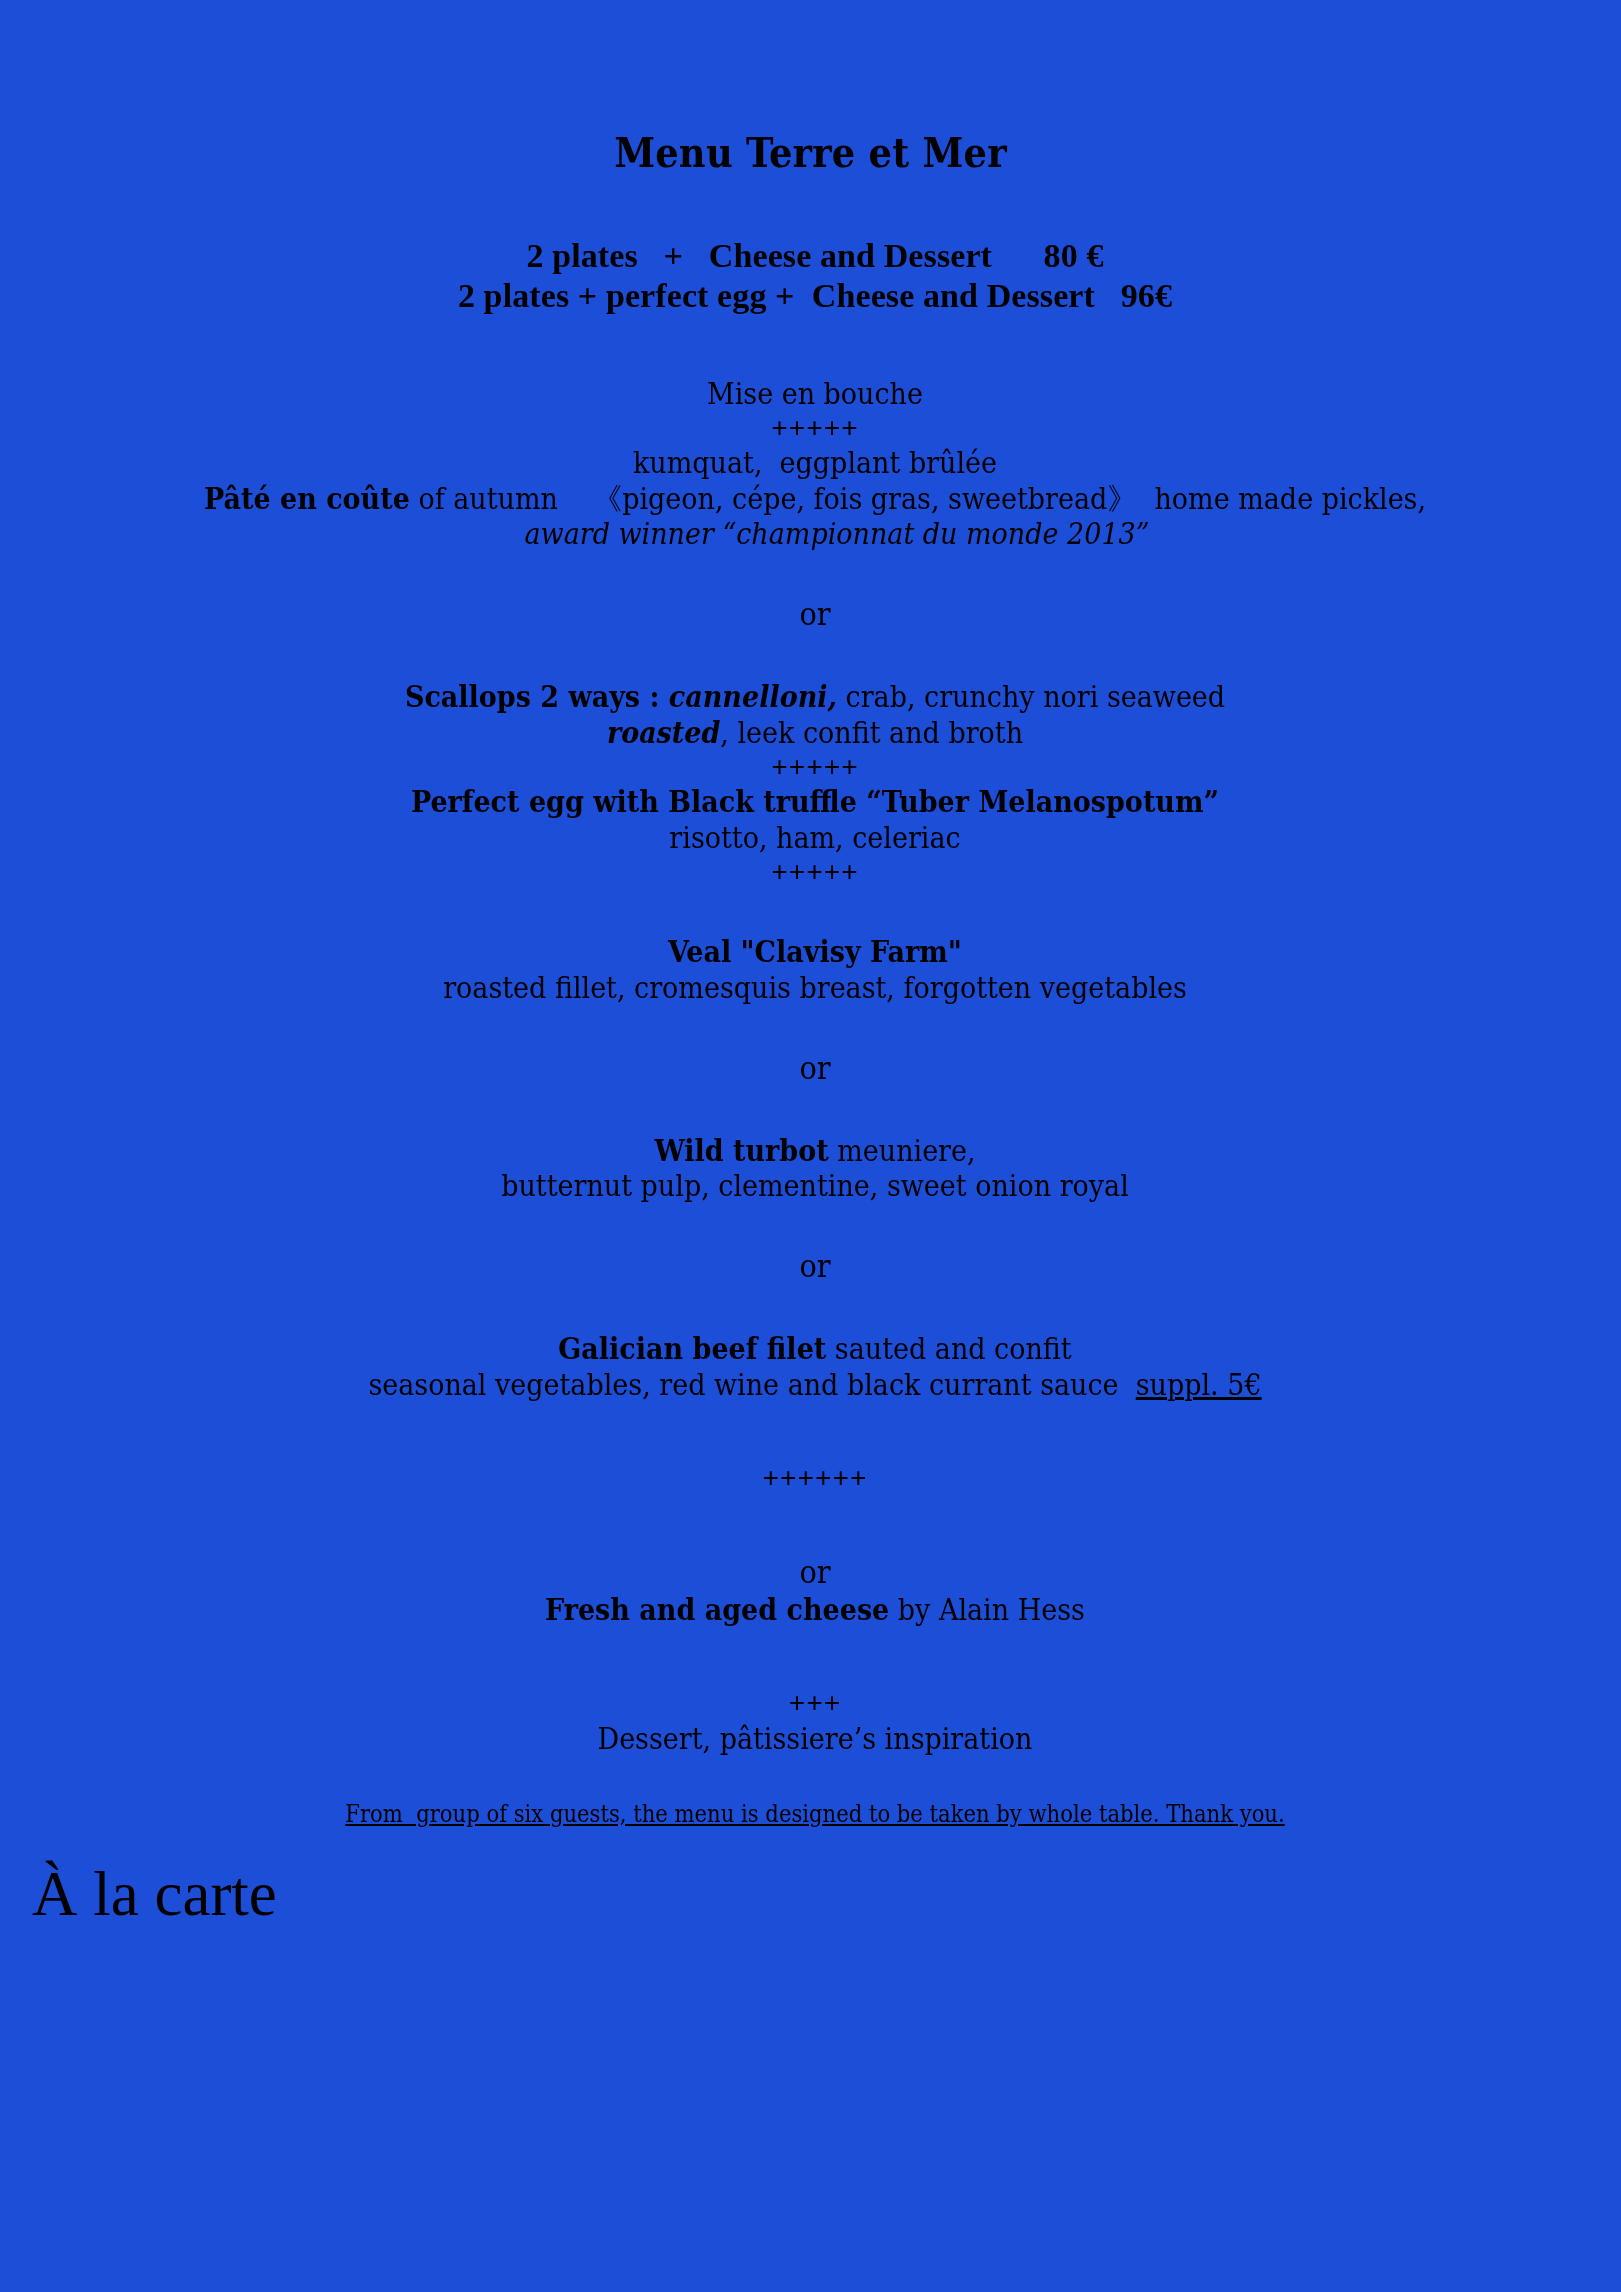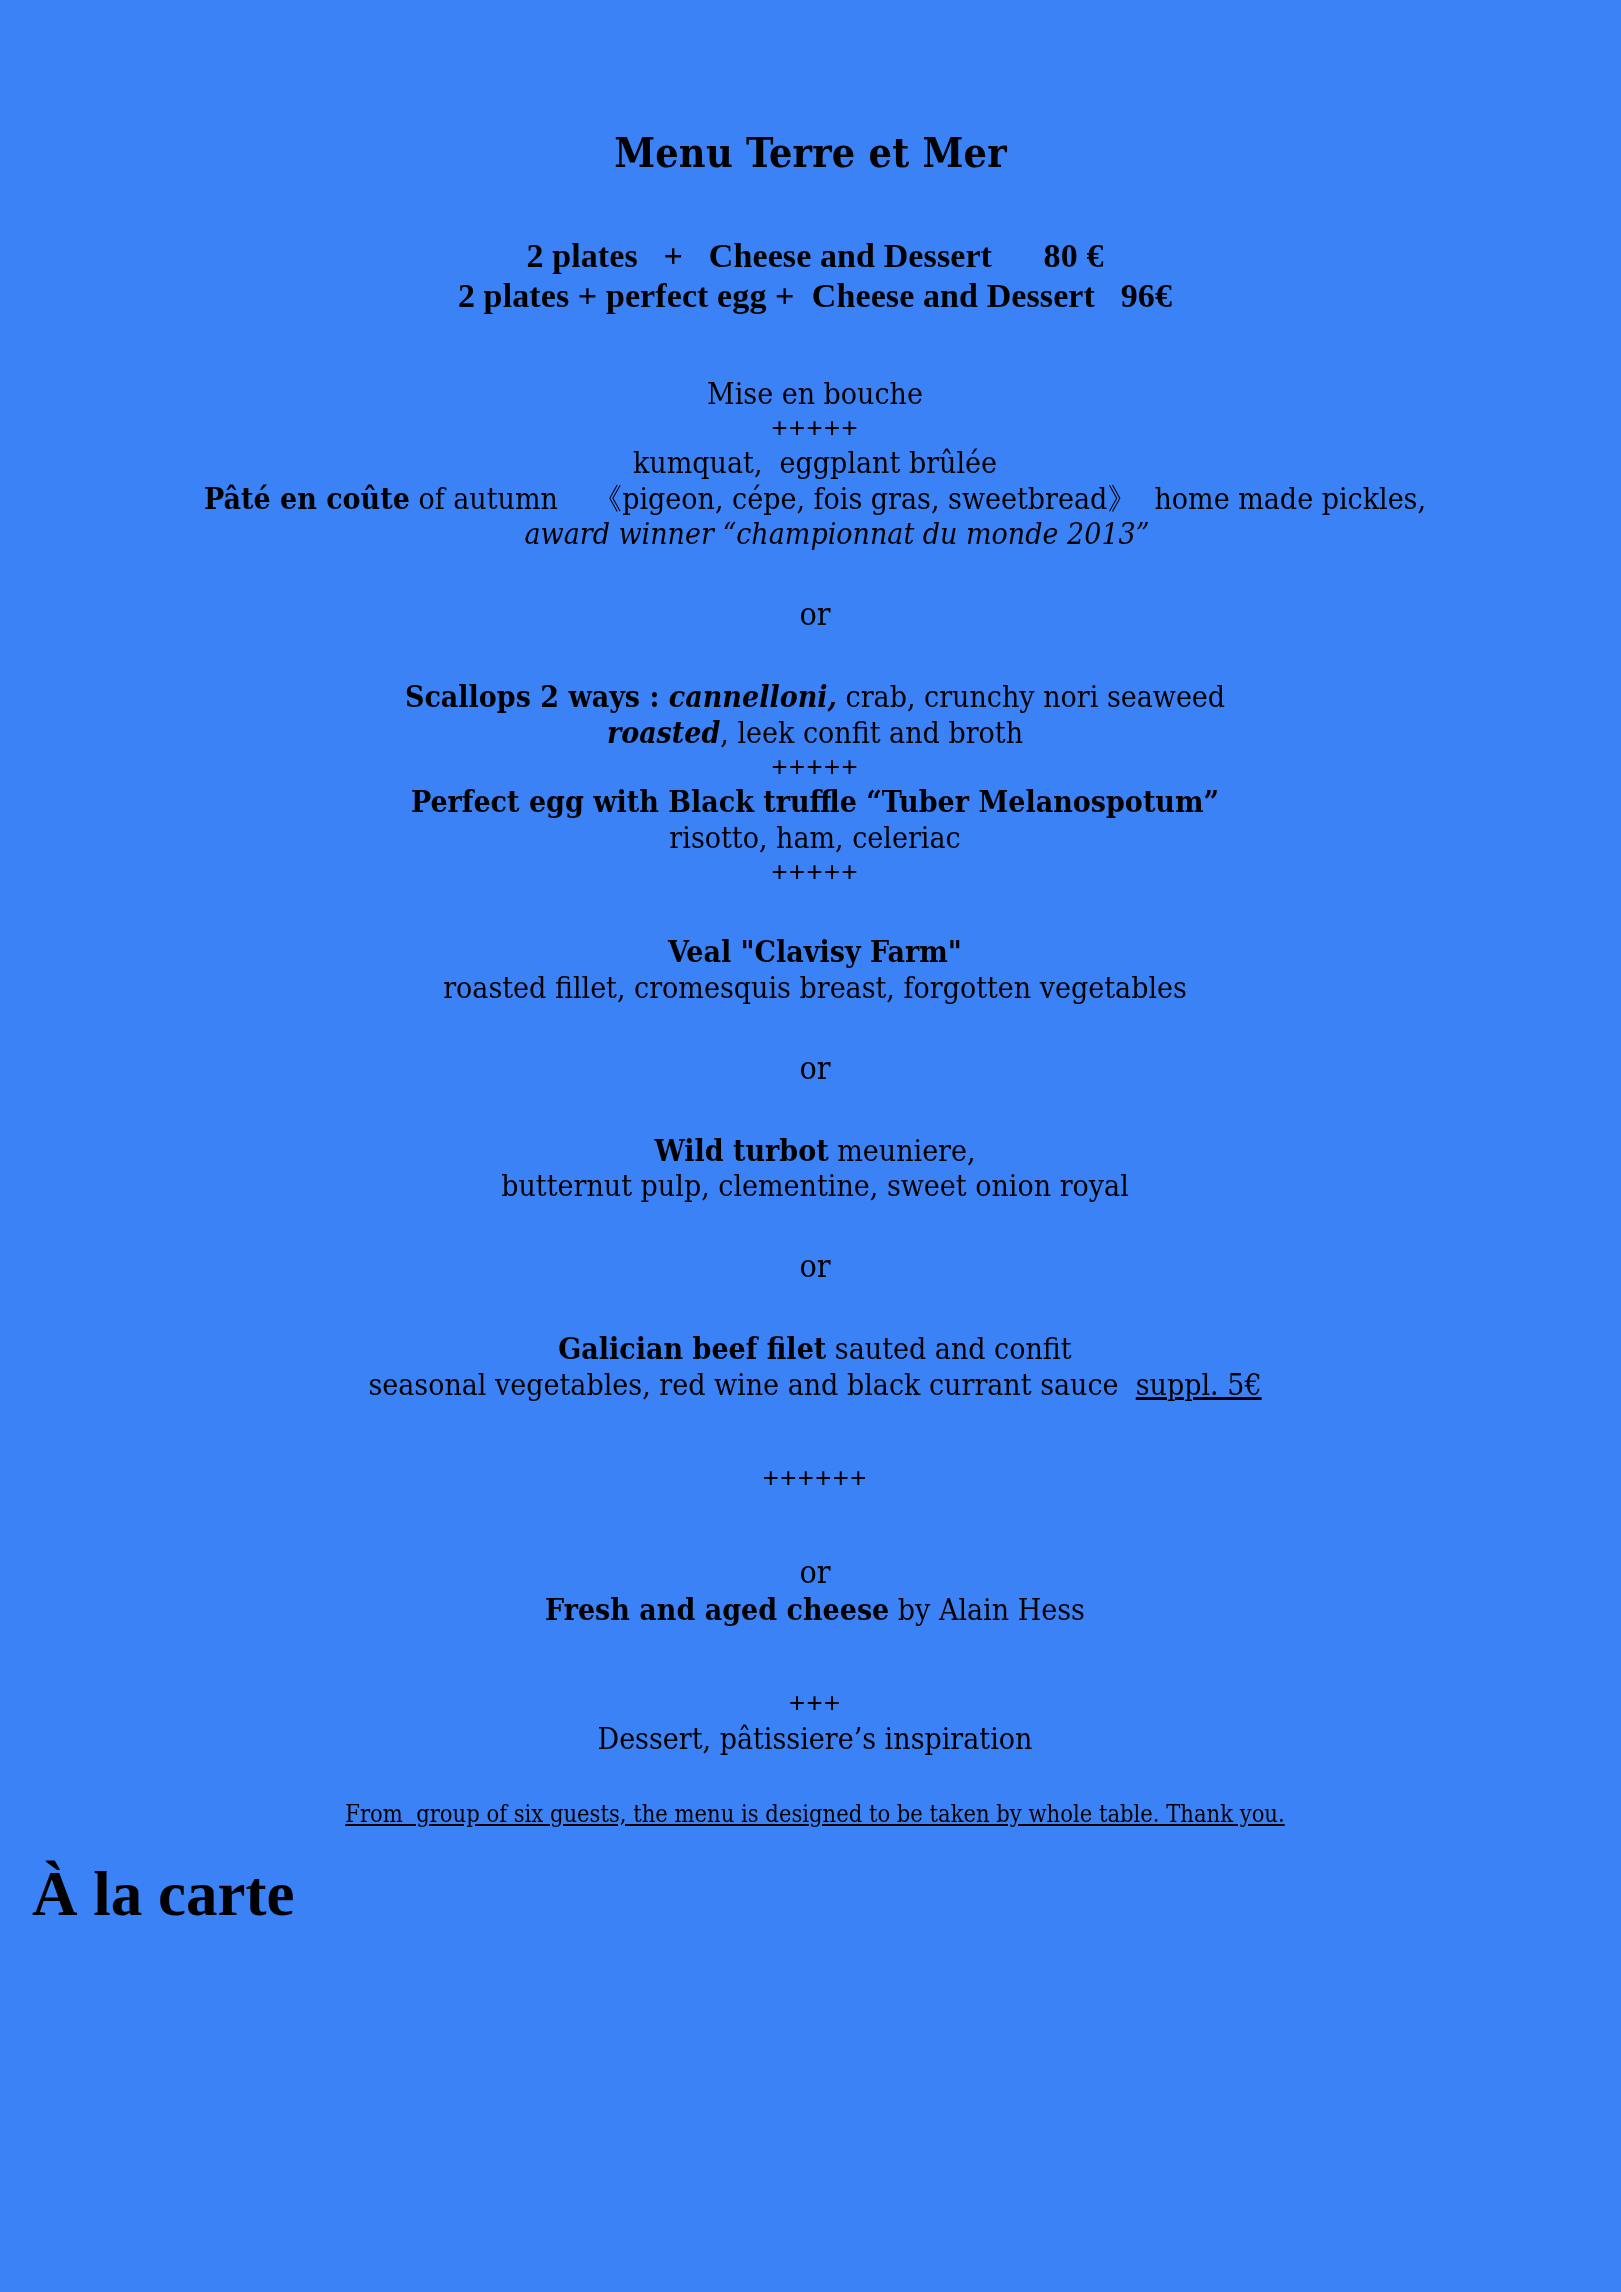--- a/index.html
+++ b/index.html
@@ -4,21 +4,21 @@
 <style>
   html, body {
     margin: 0;
     padding: 0;
     background: #ffffff;
   }
   .page {
     position: relative;
     width: 1621px;
     height: 2293px;
-    background: #3b82f6;
+    background: #1d4ed8;
     color: #000000;
     overflow: hidden;
     font-family: "DejaVu Serif", "Liberation Serif", serif;
   }
 
   
   .line {
     text-align: center;
     white-space: pre-wrap;
     line-height: 1.18;
@@ -80,21 +80,21 @@
 
   .footer-note {
     font-family: "DejaVu Serif Condensed", "DejaVu Serif", serif;
     font-stretch: condensed;
     font-size: 23.5px;
     text-decoration: underline;
   }
 
   .alacarte {
     font-family: "Liberation Serif", "DejaVu Serif", serif;
-    font-weight: bold;
+    font-weight: normal;
     font-size: 63px;
     text-align: left;
     padding-left: 32px;
   }
   .gap-md { height: 29px; }
   .gap-lg { height: 45px; }
   .gap-xl { height: 59px; }
 
   .content {
     padding-top: 129px;

